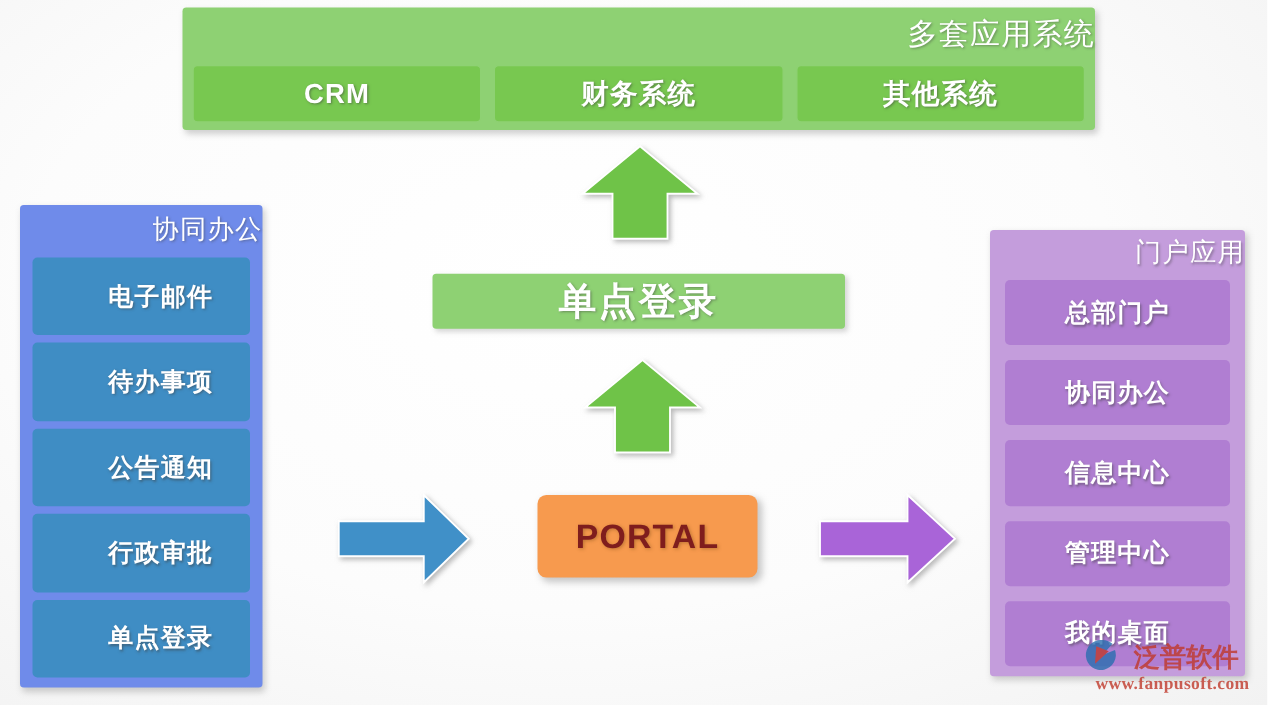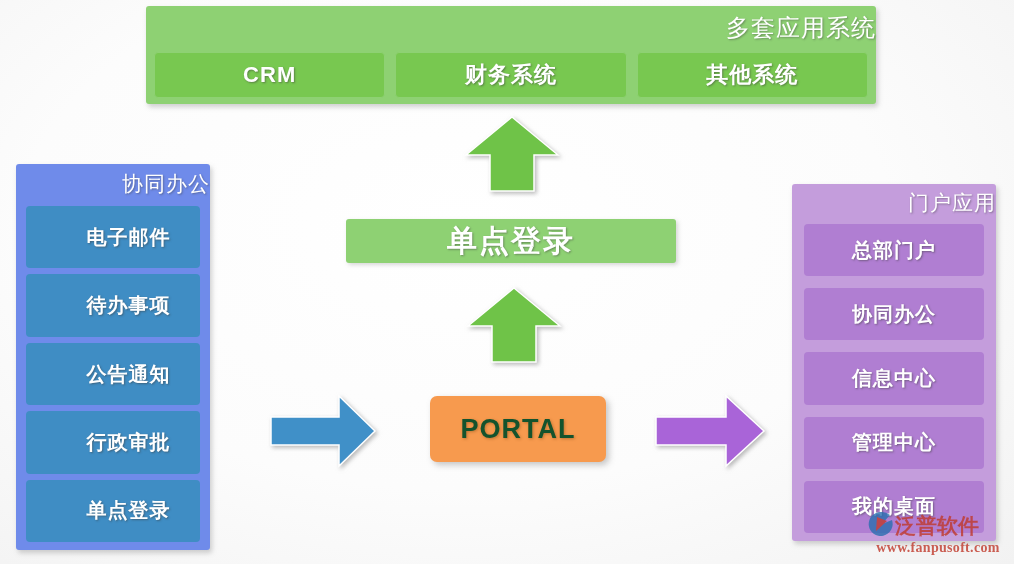--- a/index.html
+++ b/index.html
@@ -156,21 +156,21 @@
     position: absolute;
     left: 430px;
     top: 396px;
     width: 176px;
     height: 66px;
     background: #f79a4e;
     border-radius: 7px;
     display: flex;
     align-items: center;
     justify-content: center;
-    color: #14532d;
+    color: #7f1d1d;
     font-size: 27px;
     font-weight: bold;
     letter-spacing: 1px;
     text-shadow: 1px 1px 3px rgba(120,70,20,0.45);
     box-shadow: 3px 3px 6px rgba(130,130,130,0.45);
   }
 
   
   .arrow {
     position: absolute;
@@ -183,21 +183,21 @@
     position: absolute;
     left: 868px;
     top: 512px;
     width: 140px;
     height: 48px;
     opacity: 0.80;
   }
   #wm-row {
     display: flex;
     align-items: center;
-    gap: 1px;
+    gap: 13px;
     height: 28px;
   }
   #wm-mark { flex: 0 0 auto; }
   #wm-name {
     font-size: 21px;
     font-weight: bold;
     color: #c0392b;
     font-family: "DejaVu Sans", sans-serif;
     letter-spacing: 0px;
     line-height: 24px;

